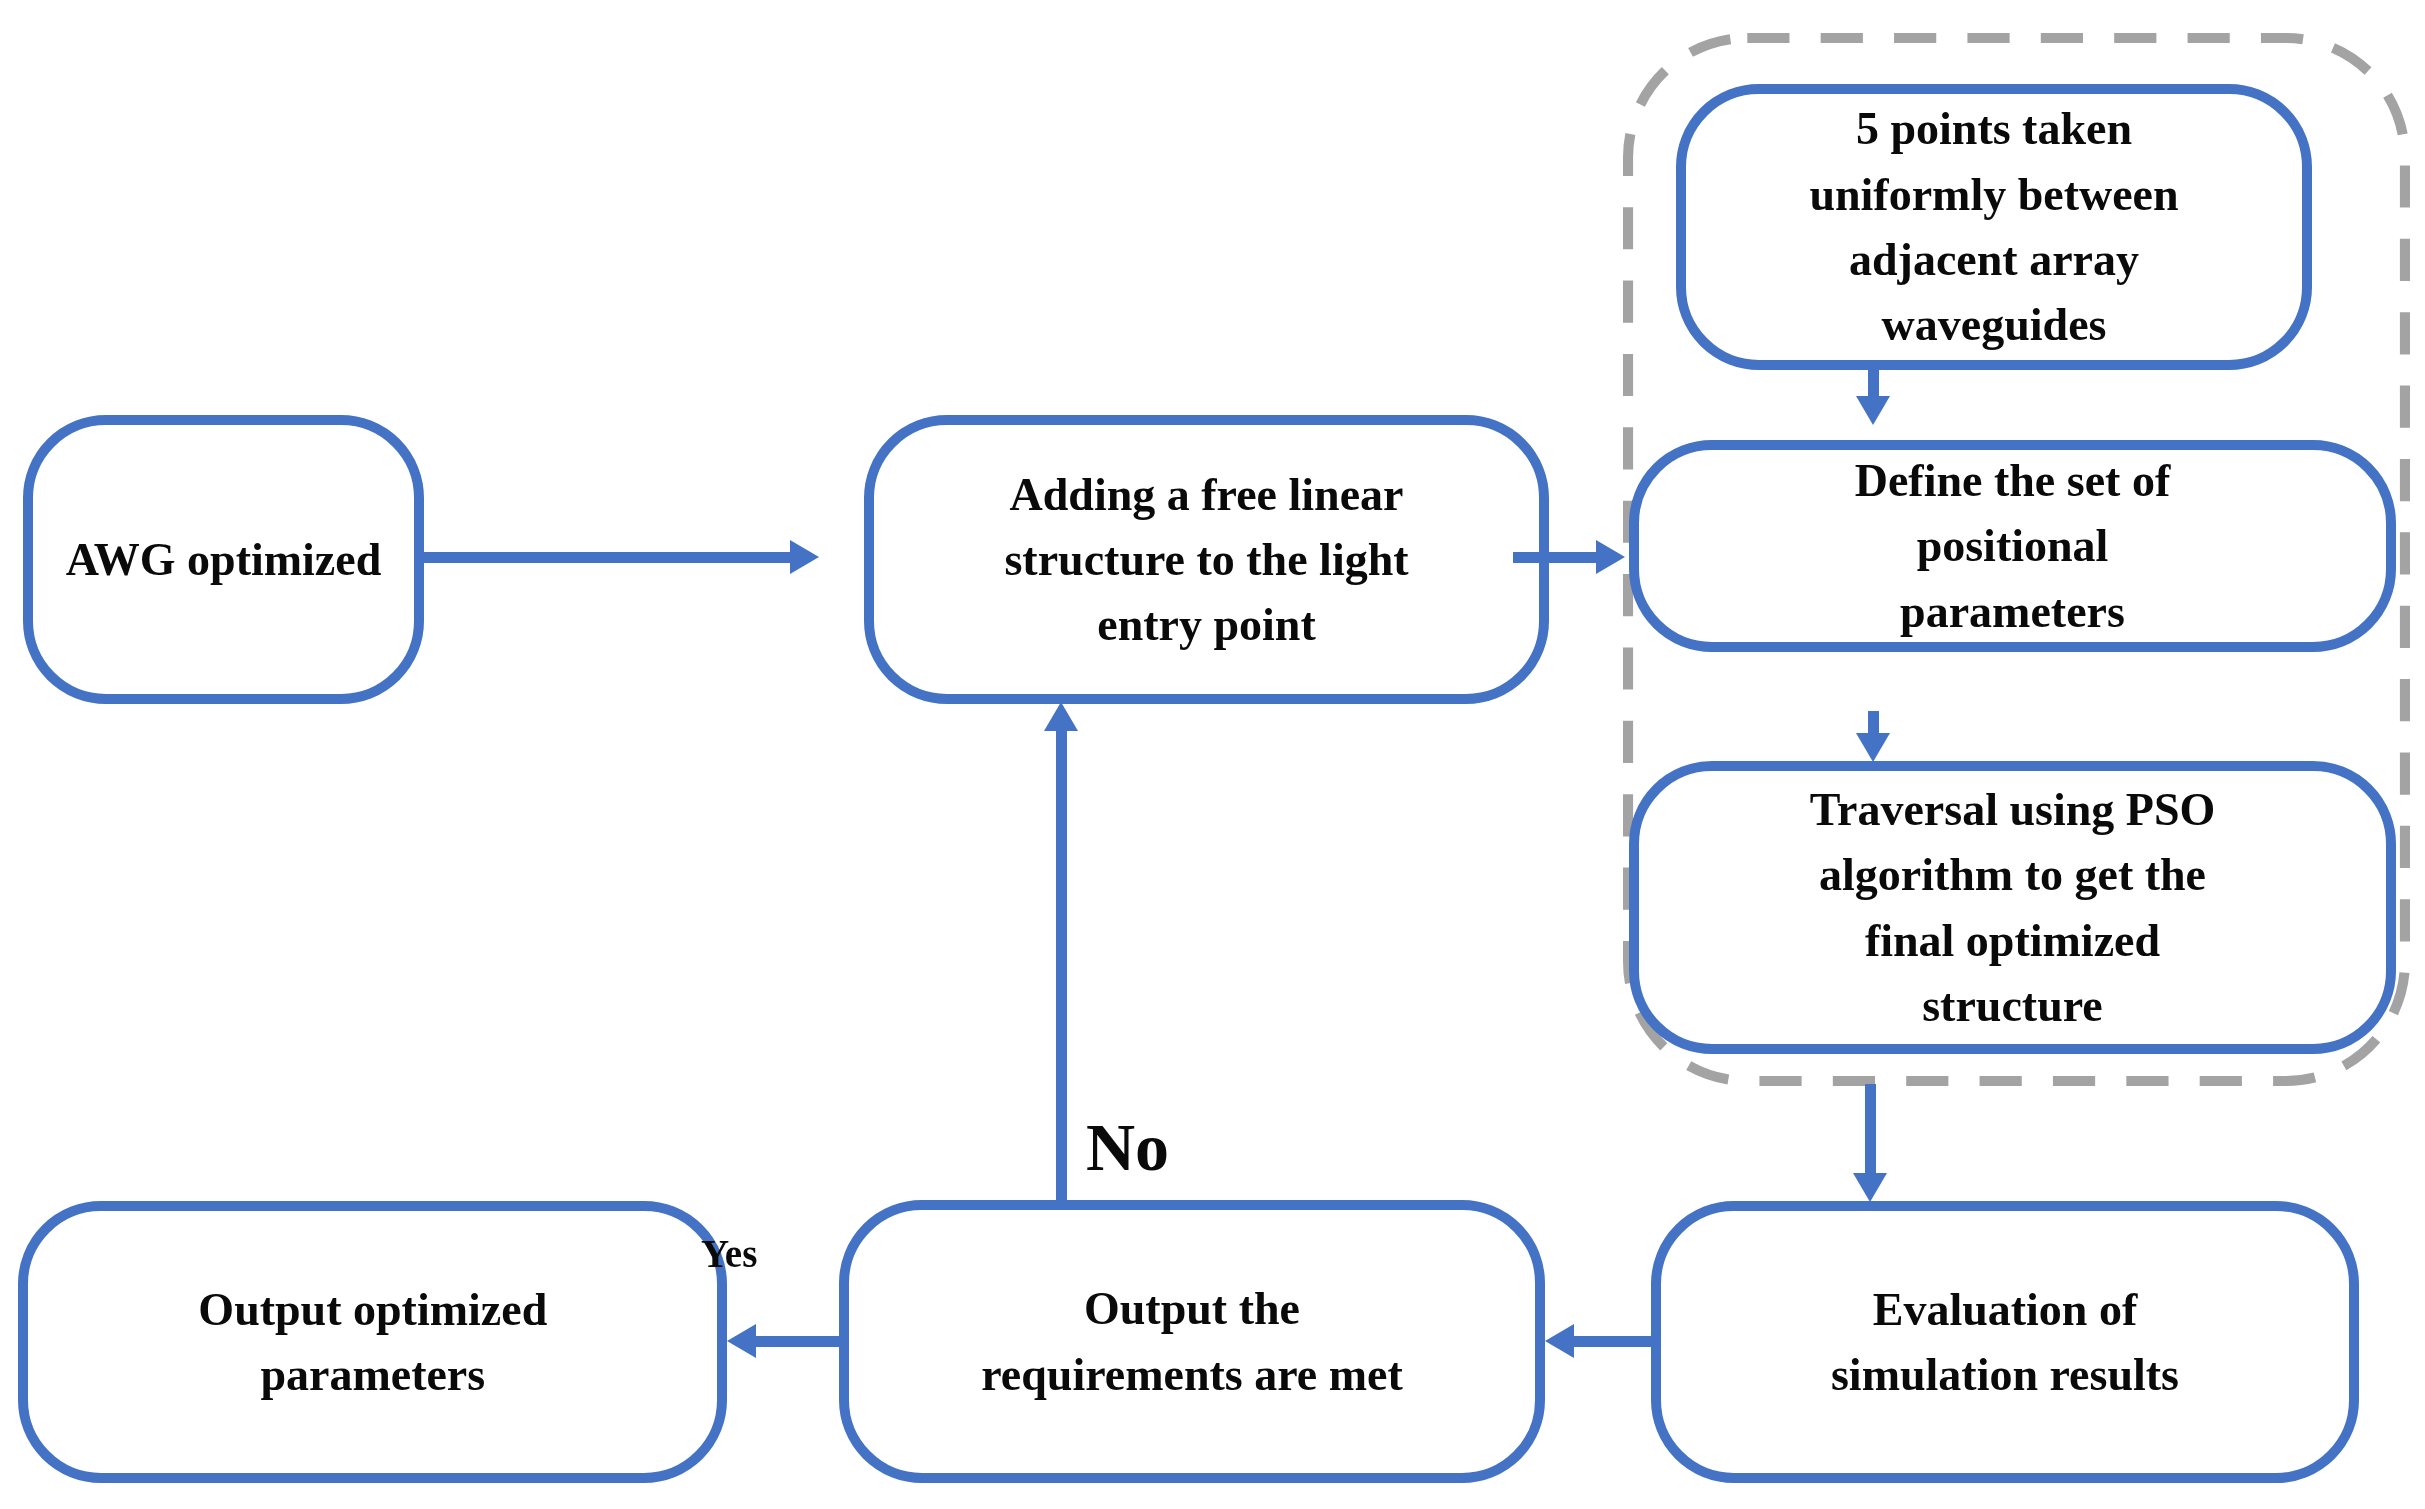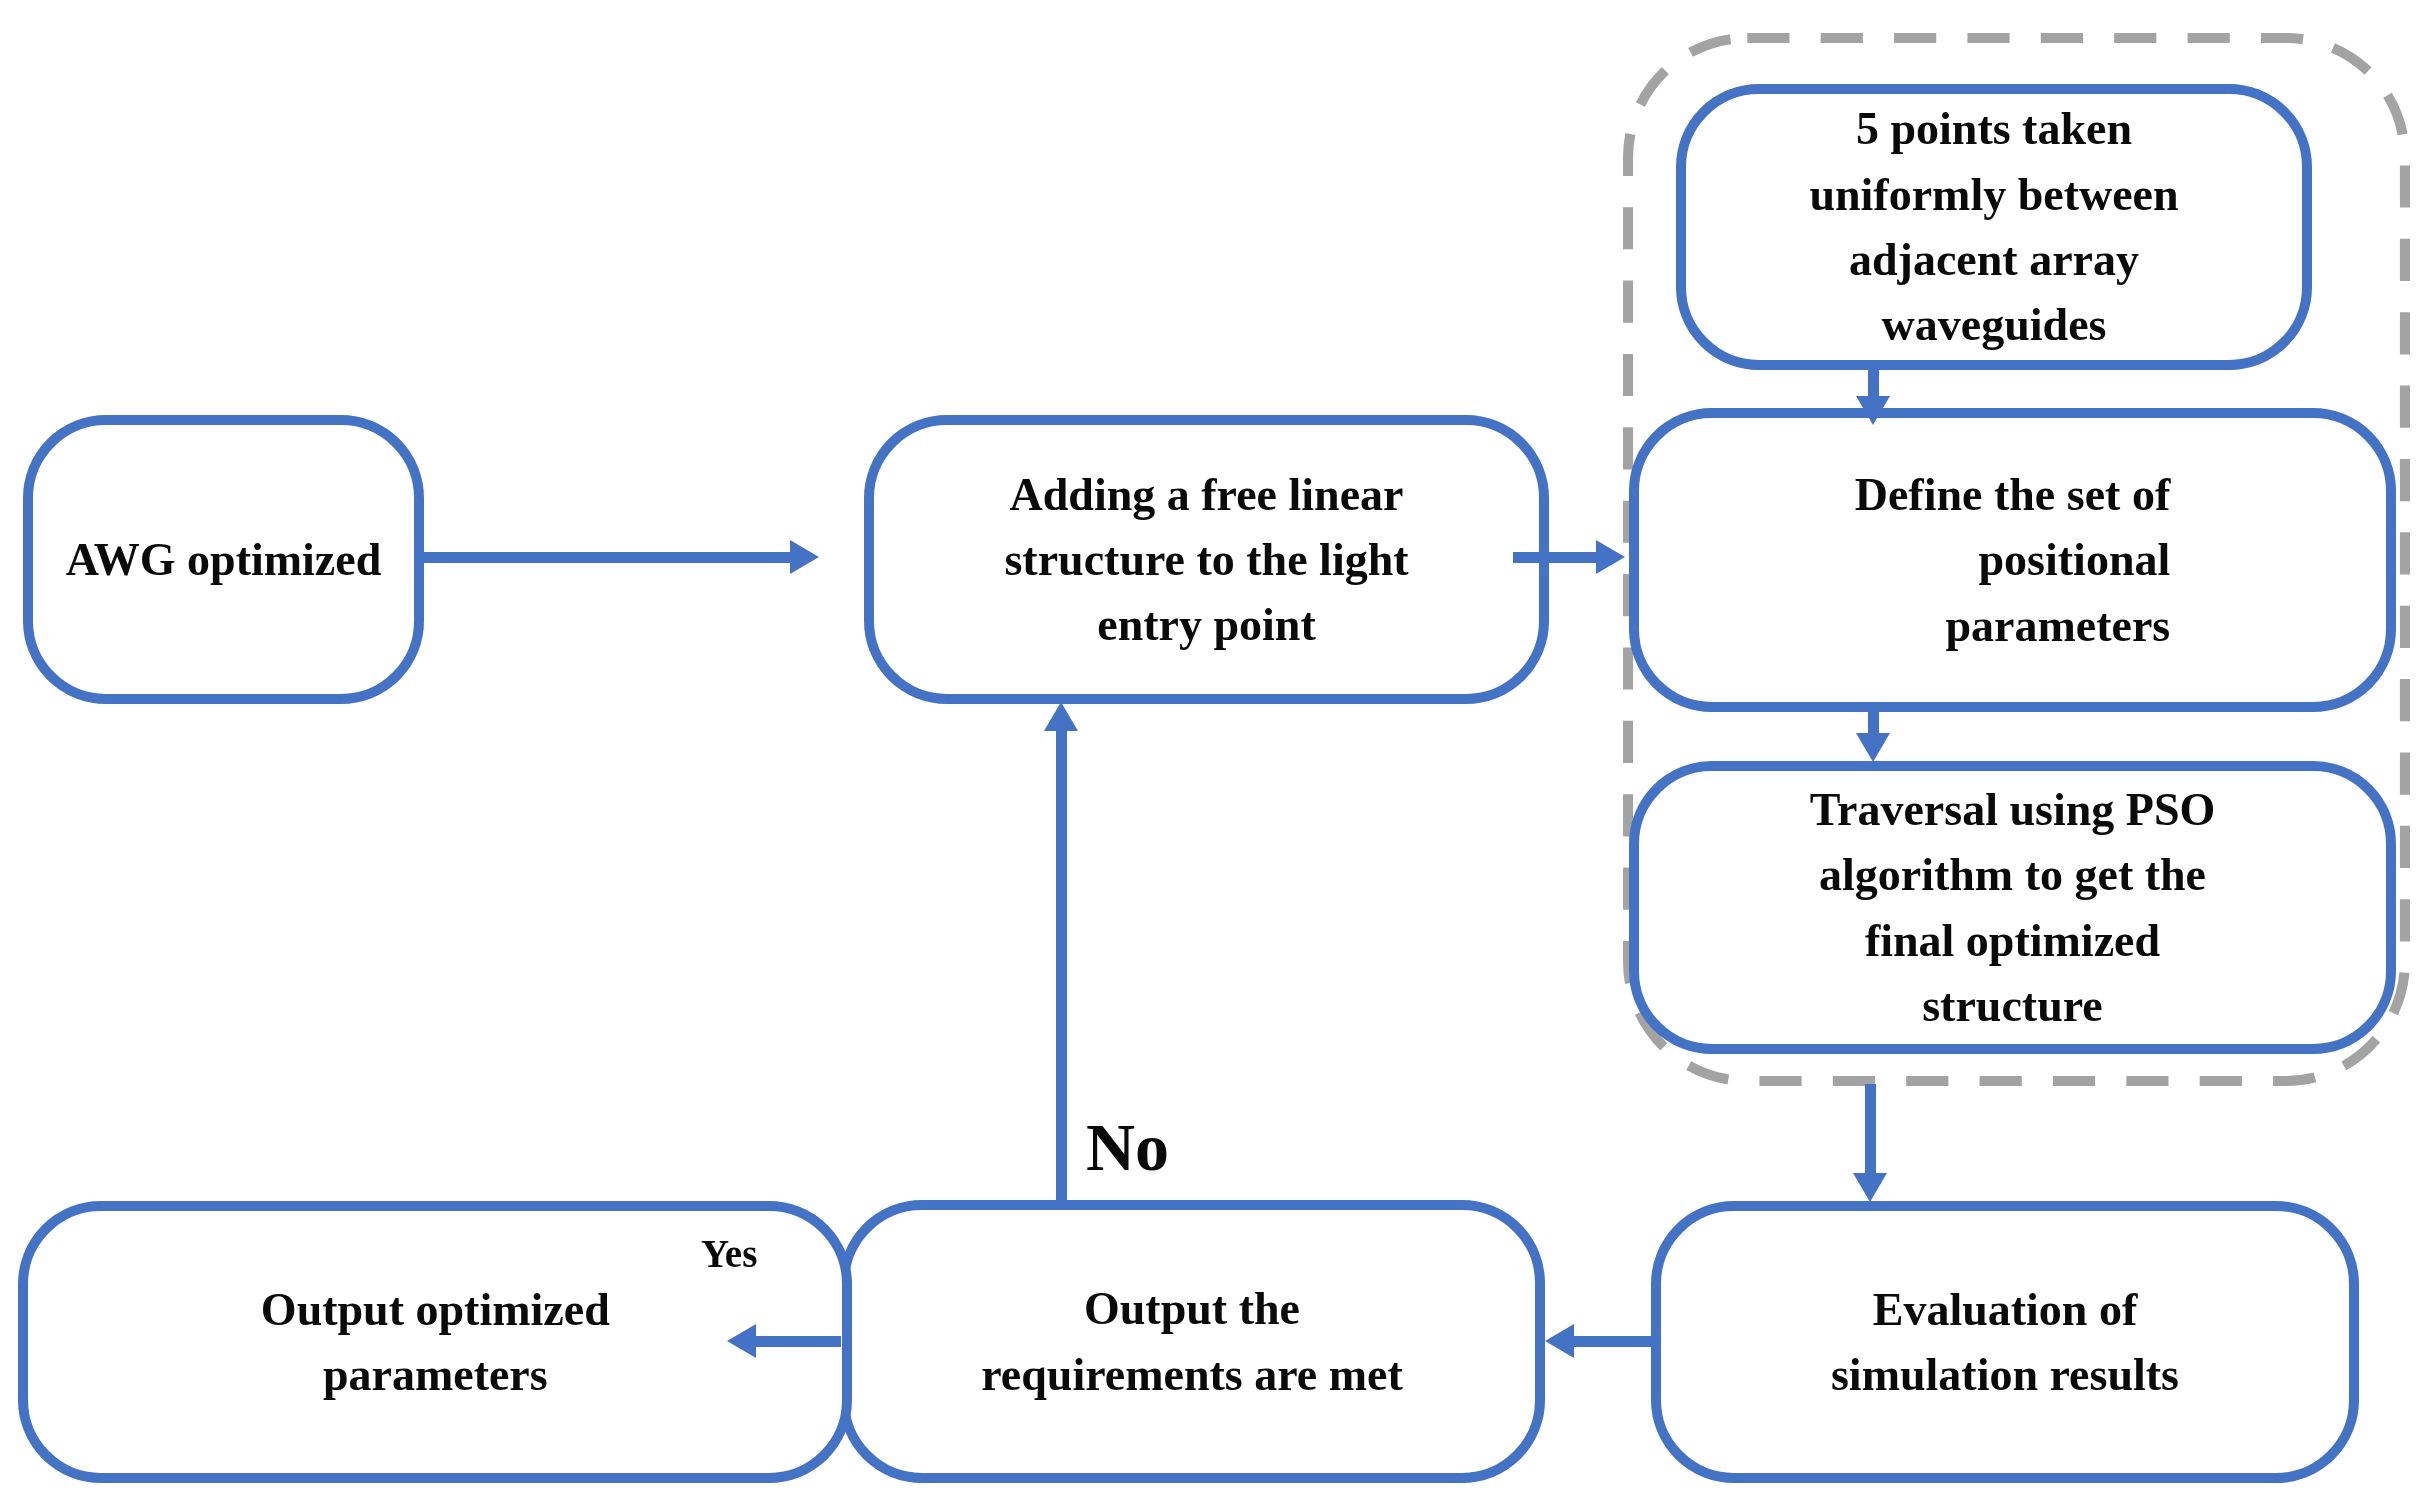--- a/index.html
+++ b/index.html
@@ -26,25 +26,25 @@
     text-align:center;
     font-weight:bold;
     font-size:46px;line-height:1.42;
     color:var(--ink);
     white-space:pre-line;
     padding:0 18px;
   }
   #node-awg     {left:23px;   top:415px;  width:401px; height:289px;}
   #node-adding  {left:864px;  top:415px;  width:685px; height:289px;text-align:center;}
   #node-five    {left:1676px; top:84px;   width:636px; height:286px;}
-  #node-define  {left:1629px; top:408px;  width:767px; height:304px;text-align:right;}
+  #node-define  {left:1629px; top:440px;  width:767px; height:212px;}
   #node-trav    {left:1629px; top:761px;  width:767px; height:293px;}
   #node-eval    {left:1651px; top:1201px; width:708px; height:282px;}
   #node-whether {left:839px;  top:1200px; width:706px; height:283px;}
-  #node-output  {left:18.3px;   top:1201px; width:834px; height:282px;}
+  #node-output  {left:18.3px;   top:1201px; width:709px; height:282px;}
 
   .group-svg{position:absolute;left:1623px;top:33px;width:787px;height:1053px;}
 
   .shaft-h{position:absolute;height:11px;background:var(--blue);}
   .shaft-v{position:absolute;width:11px;background:var(--blue);}
   .head{position:absolute;width:0;height:0;}
   .head-right{border-top:17.4px solid transparent;border-bottom:17.4px solid transparent;border-left:29px solid var(--blue);}
   .head-left {border-top:17.4px solid transparent;border-bottom:17.4px solid transparent;border-right:29px solid var(--blue);}
   .head-down {border-left:17.4px solid transparent;border-right:17.4px solid transparent;border-top:29px solid var(--blue);}
   .head-up   {border-left:17.4px solid transparent;border-right:17.4px solid transparent;border-bottom:29px solid var(--blue);}

